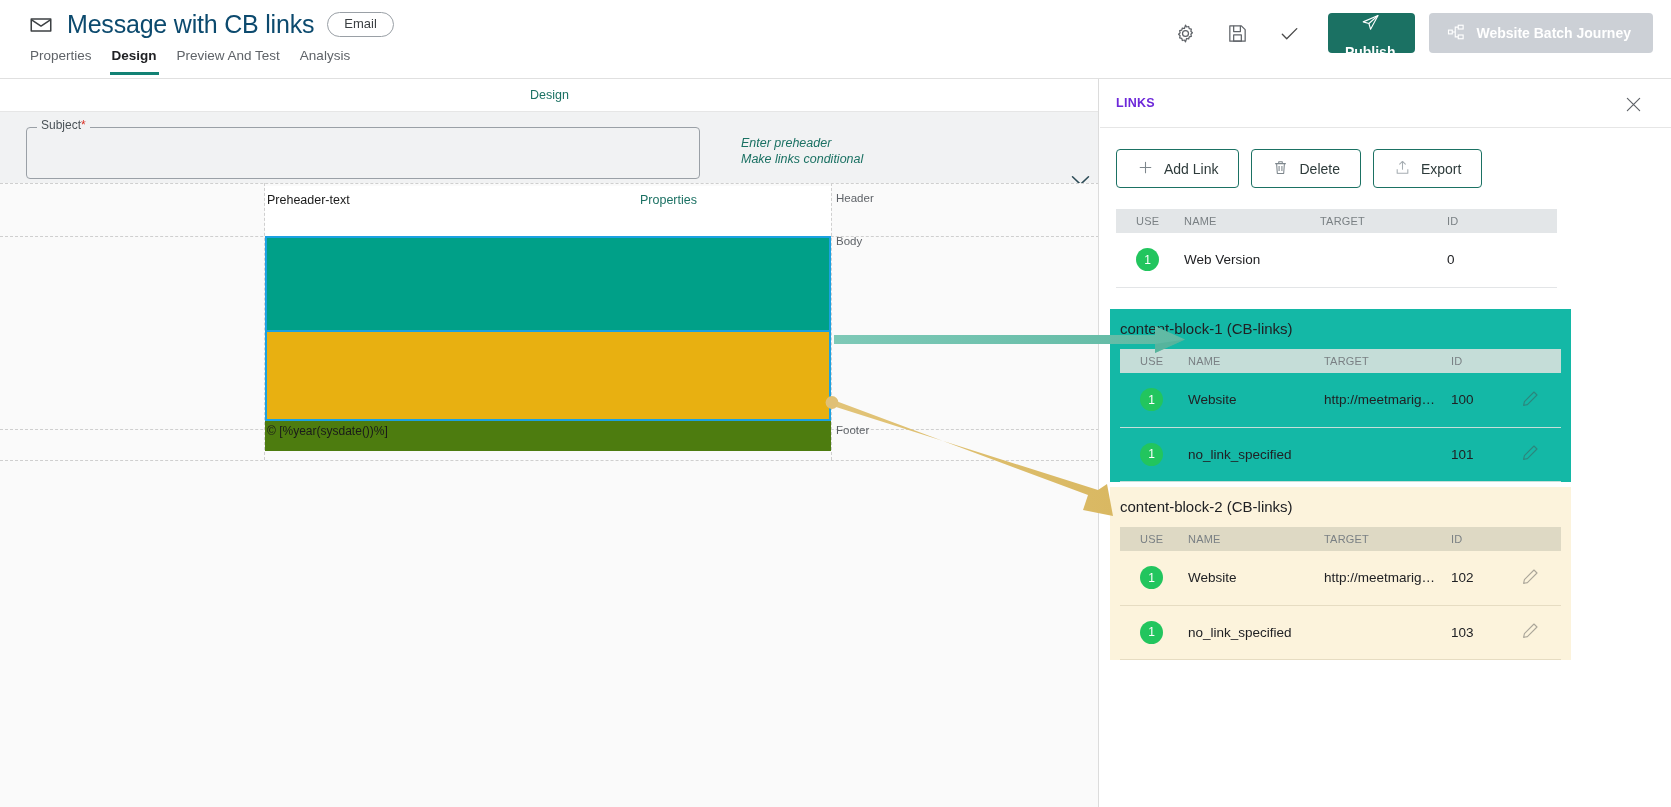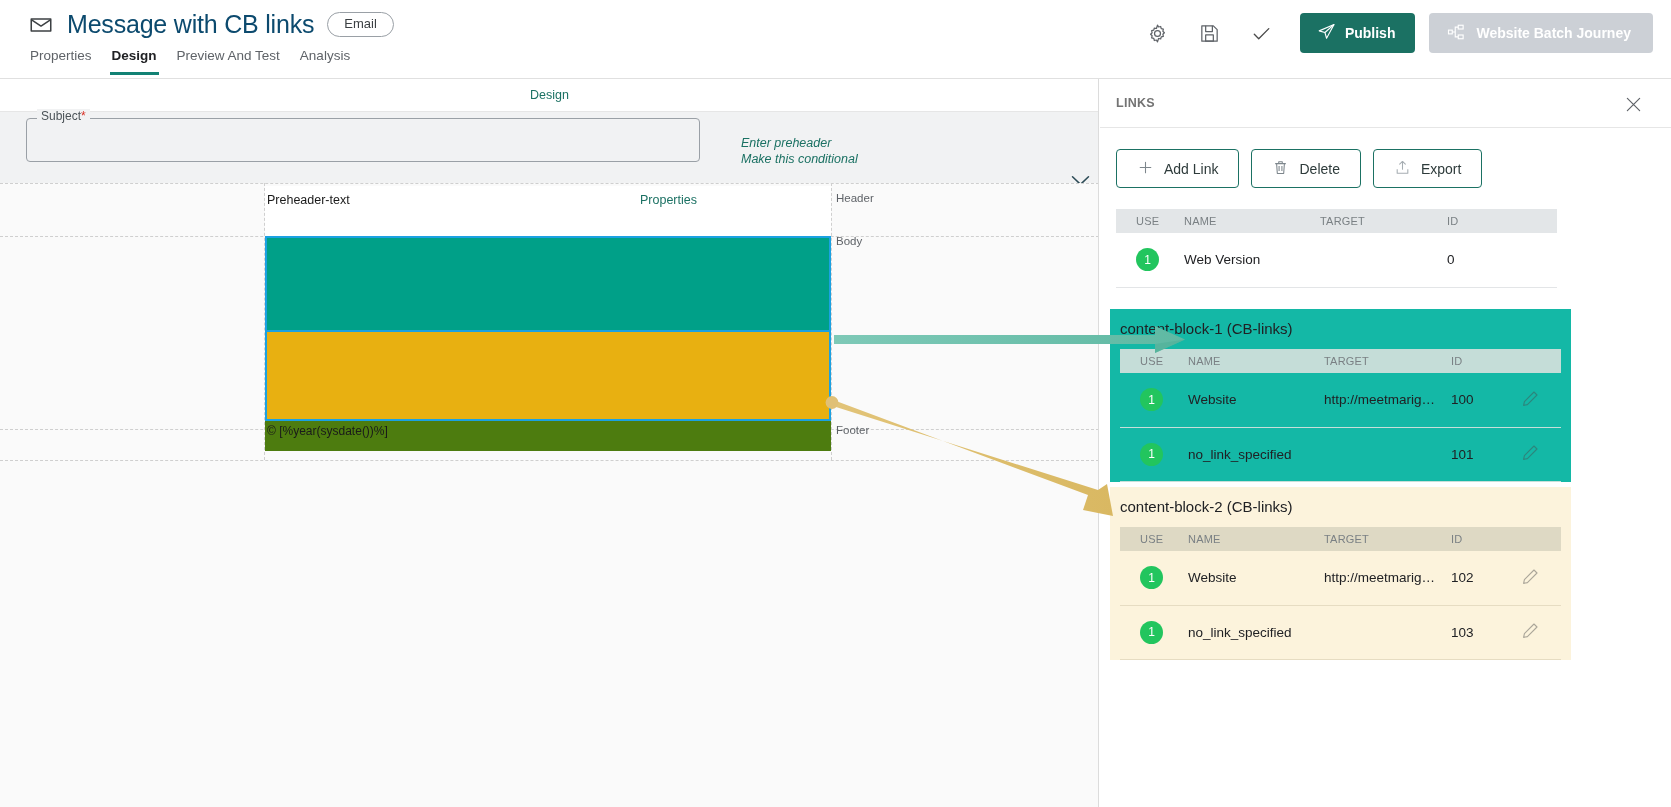--- a/index.html
+++ b/index.html
@@ -54,20 +54,21 @@
   .icon-btn {
     width: 52px; height: 42px; display: flex; align-items: center; justify-content: center;
     cursor: pointer; background: transparent; border: none;
   }
   .btn-publish {
     display: flex; align-items: center; gap: 9px;
     background: #1b7163; color: #ffffff; border: none; border-radius: 4px;
     height: 40px; padding: 0 20px 0 17px; font-size: 14px; font-weight: bold;
     cursor: pointer; margin-left: 12px;
     font-family: "Liberation Sans", sans-serif;
+    flex-direction: column;
   }
   .btn-journey {
     display: flex; align-items: center; gap: 11px;
     background: #ccd0d6; color: #ffffff; border: none; border-radius: 4px;
     height: 40px; padding: 0 22px 0 18px; font-size: 14px; font-weight: bold;
     cursor: pointer; margin-left: 14px;
     font-family: "Liberation Sans", sans-serif;
   }
 
   
@@ -82,21 +83,21 @@
     background: #ffffff; border-bottom: 1px solid #e6e6e6;
     display: flex; align-items: center; justify-content: center;
   }
   .design-strip span { font-size: 12.5px; color: #1b7163; }
 
   .subject-area {
     position: absolute; left: 0; top: 33px; width: 1099px; height: 71px;
     background: #f1f2f3;
   }
   .field-wrap {
-    position: absolute; left: 26px; top: 6px; width: 674px; height: 44px; text-align: center;
+    position: absolute; left: 26px; top: 15px; width: 674px; height: 52px; text-align: center;
   }
   .field-box {
     position: absolute; inset: 0;
     border: 1px solid #9aa0a6; border-radius: 4px; background: transparent;
   }
   .field-label {
     position: absolute; left: 11px; top: -9px;
     background: #f1f2f3; padding: 0 4px; font-size: 12px; color: #4a5257;
   }
   .req { color: #d93025; }
@@ -143,21 +144,21 @@
   
   .right-panel {
     position: absolute; left: 1100px; top: 79px;
     width: 571px; height: 728px; background: #ffffff;
   }
   .rp-head {
     position: relative; height: 49px; border-bottom: 1px solid #e6e6e6;
   }
   .rp-title {
     position: absolute; left: 16px; top: 17px;
-    font-size: 12.5px; font-weight: bold; color: #737373; letter-spacing: .3px;
+    font-size: 12.5px; font-weight: bold; color: #6d28d9; letter-spacing: .3px;
   }
   .rp-close {
     position: absolute; right: 26px; top: 13px; width: 24px; height: 24px;
     display:flex; align-items:center; justify-content:center; cursor:pointer;
   }
   .rp-toolbar {
     display: flex; gap: 12px; padding: 21px 0 0 16px;
   }
   .ob {
     display:flex; align-items:center; justify-content:center; gap:10px;
@@ -276,21 +277,21 @@
 
     <div class="subject-area">
       <div class="field-wrap">
         <div class="field-box"></div>
         <div class="field-label">
           <span>Subject</span><span class="req">*</span>
         </div>
       </div>
       <div class="preheader-links">
         <a>Enter preheader</a>
-        <a>Make this conditional</a>
+        <a>Make links conditional</a>
       </div>
     </div>
 
     <div class="chevron-wrap">
       <svg width="19" height="12" viewBox="0 0 20 12" fill="none" stroke="#2b4a55" stroke-width="1.6">
         <path d="M1.6 1.6L10 9.6 18.4 1.6" stroke-linecap="round" stroke-linejoin="round"></path>
       </svg>
     </div>
 
     <div class="canvas">

